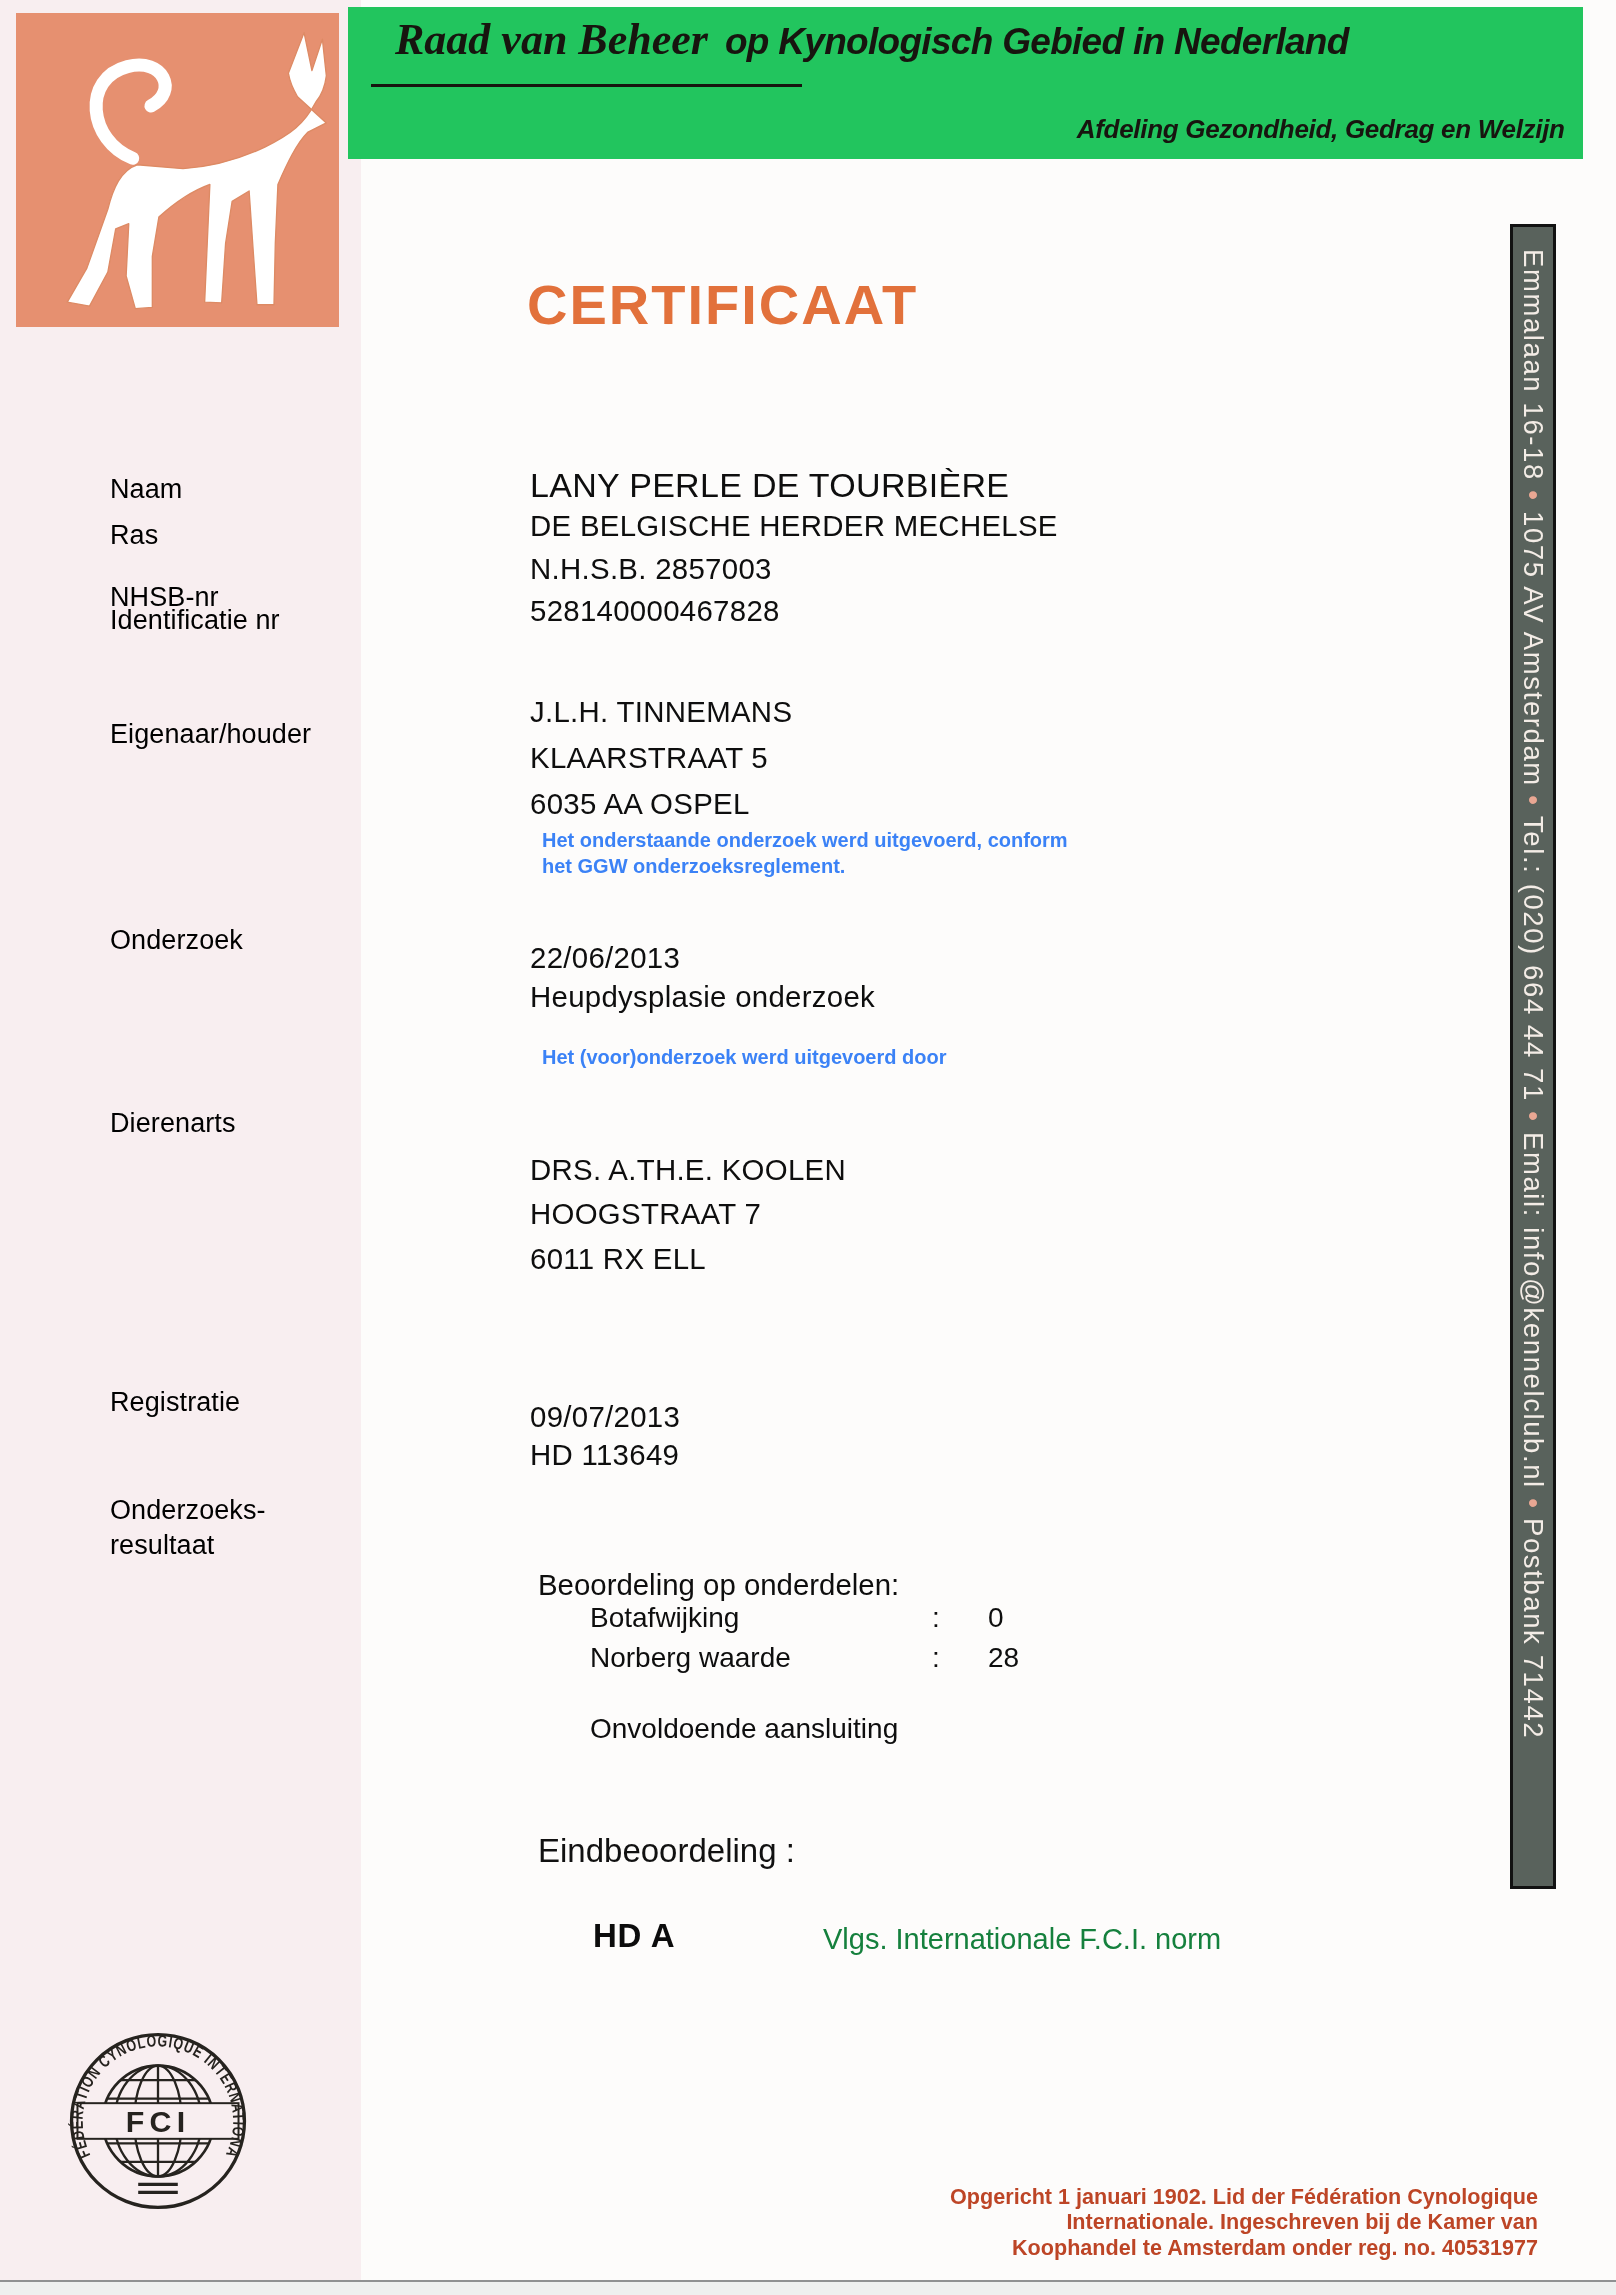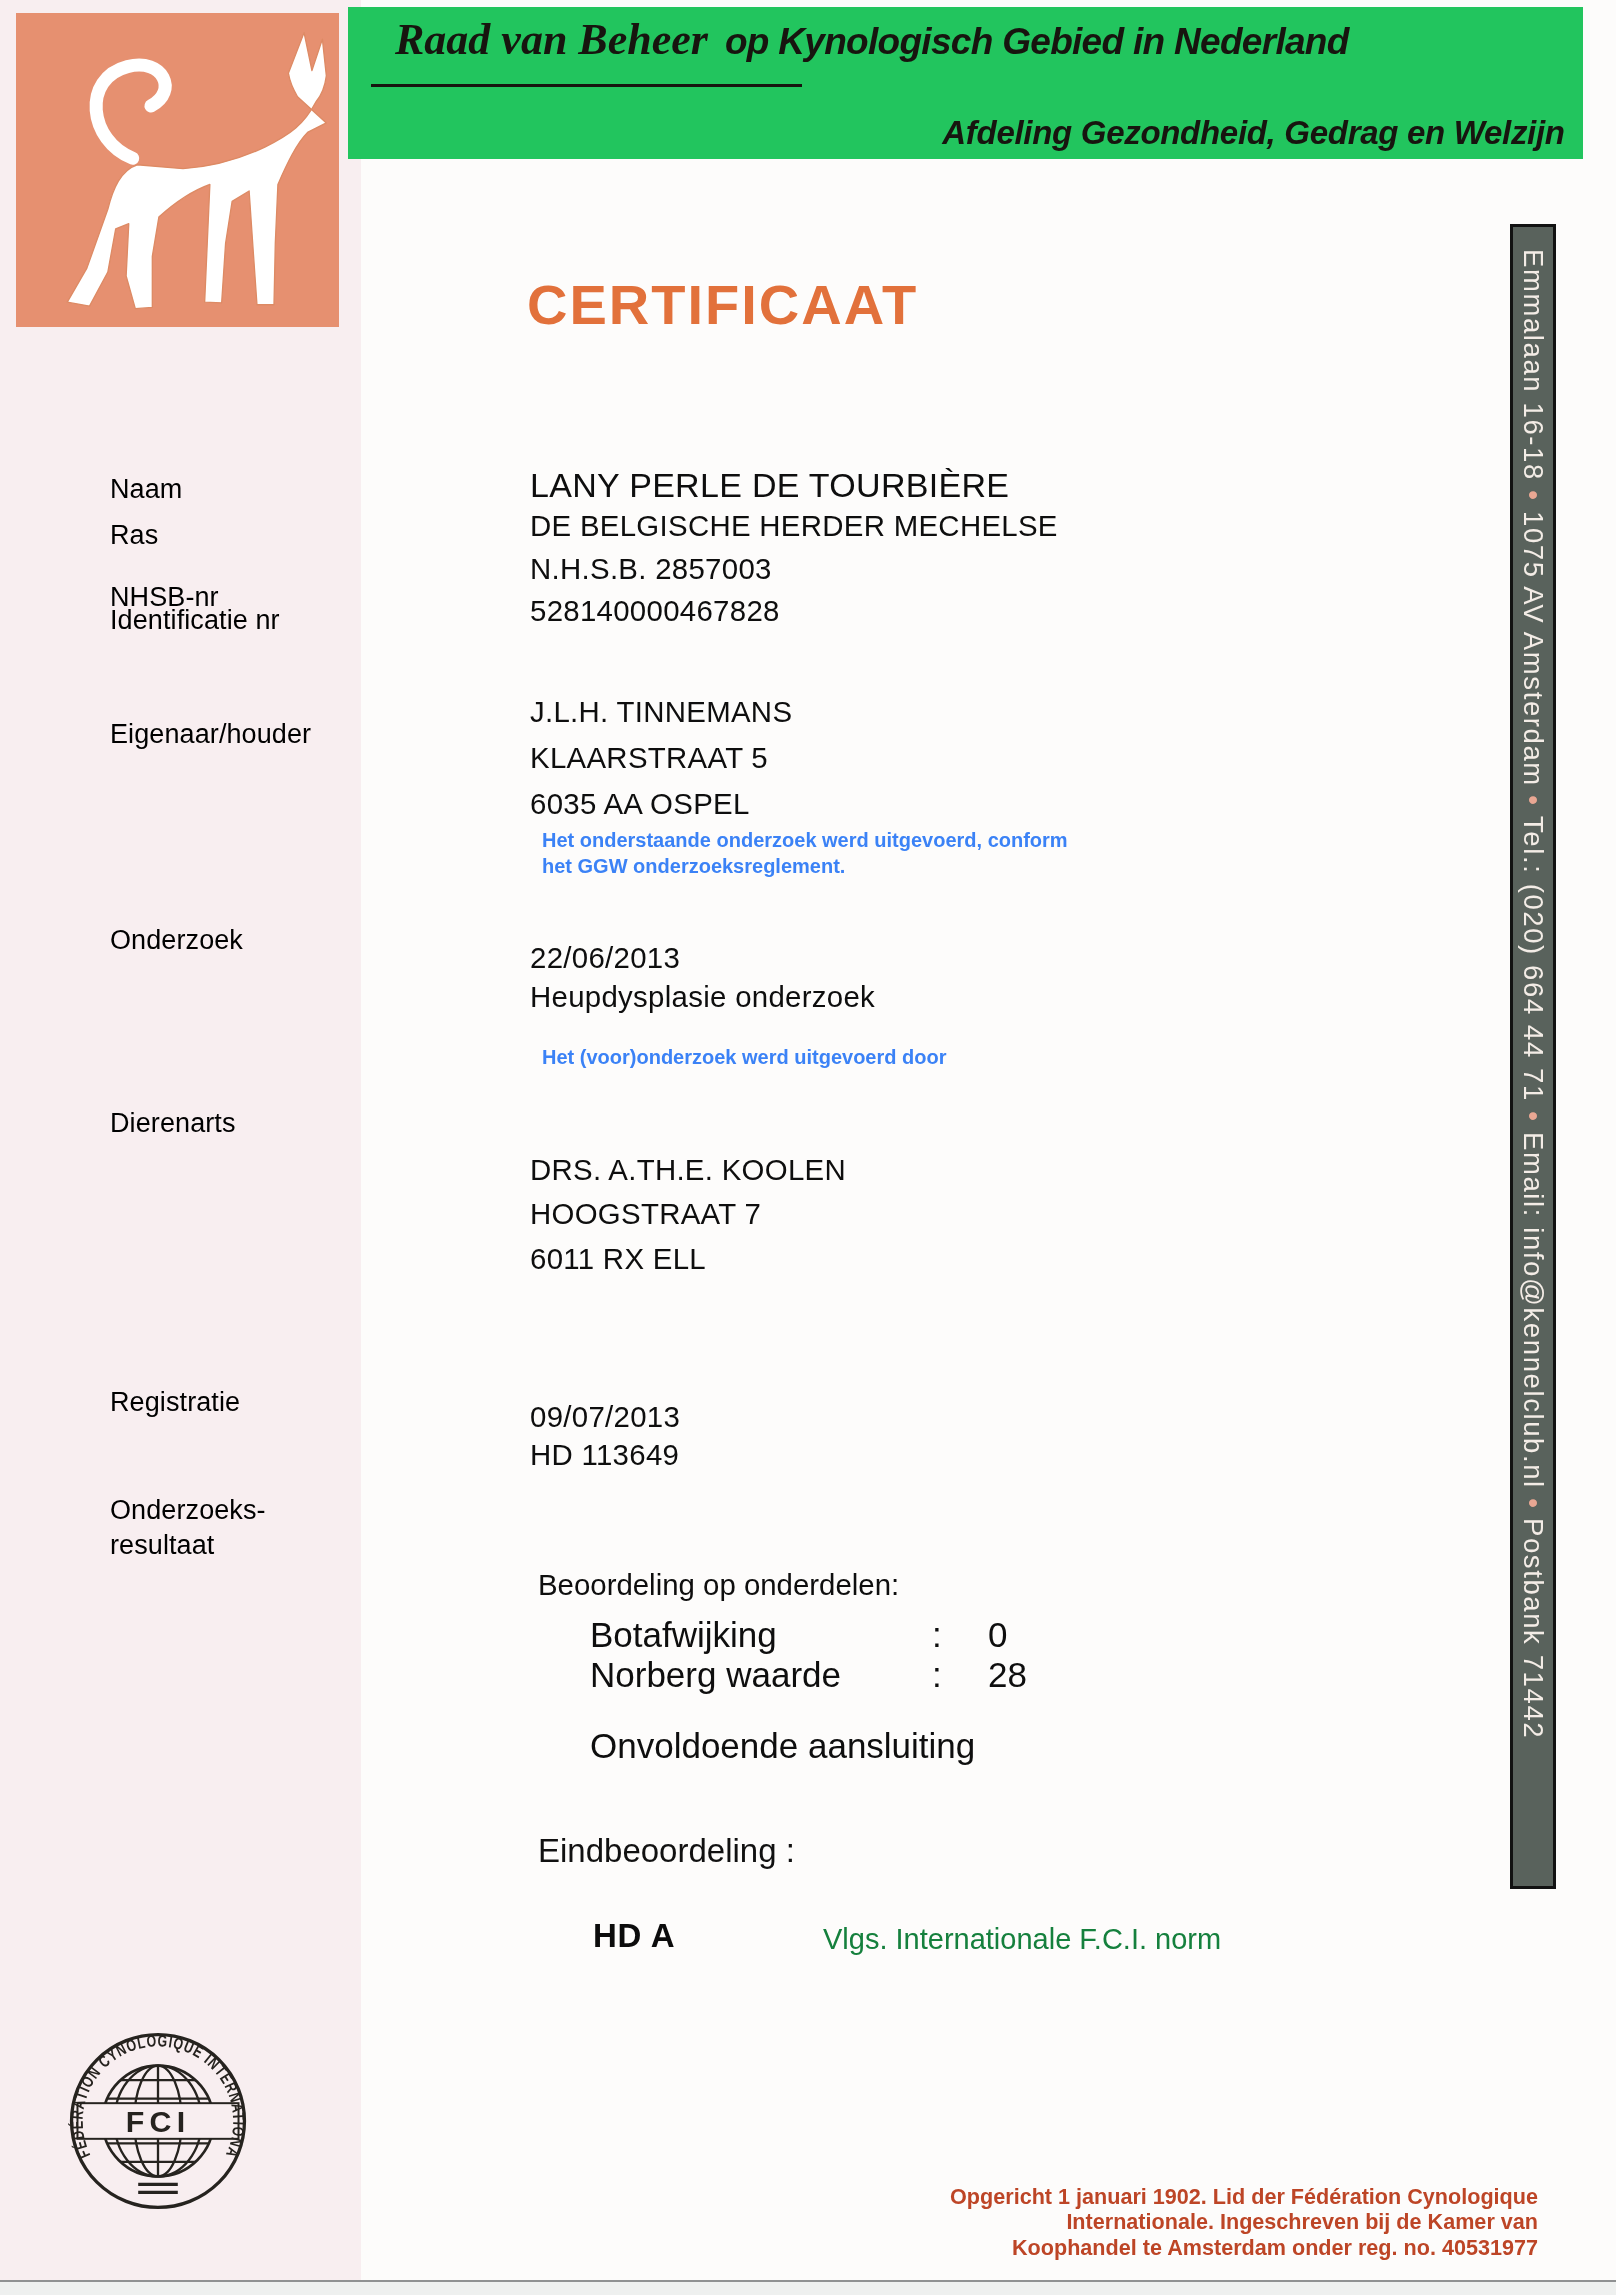--- a/index.html
+++ b/index.html
@@ -9,31 +9,31 @@
   }
   .pink-col{position:absolute;left:0;top:0;width:361px;height:2280px;background:#f8eef0;}
   .dog-box{position:absolute;left:16.4px;top:13px;width:323px;height:314px;background:#e69070;}
   .dog-box svg{display:block;width:100%;height:100%;}
 
   .header-band{position:absolute;left:348px;top:6.5px;width:1235px;height:152px;background:#22c55e;}
   .title-row{position:absolute;left:47px;top:7.9px;white-space:nowrap;}
   .brand{font-family:"Liberation Serif", serif;font-style:italic;font-weight:700;font-size:44px;color:#17150f;}
   .title-rest{font-style:italic;font-weight:700;font-size:37px;color:#17150f;margin-left:17px;letter-spacing:-0.7px;}
   .brand-underline{position:absolute;left:23px;top:77px;width:431px;height:3.3px;background:#17150f;}
-  .subtitle{position:absolute;right:18.3px;top:107px;font-style:italic;font-weight:700;font-size:33px;color:#17150f;letter-spacing:-0.3px;}
+  .subtitle{position:absolute;right:18.3px;top:107px;font-style:italic;font-weight:700;font-size:26px;color:#17150f;letter-spacing:-0.3px;}
 
   .cert-title{position:absolute;left:527px;top:272px;font-weight:700;font-size:56px;letter-spacing:2px;color:#e2713b;}
 
   .flabel{position:absolute;left:110px;font-size:27px;color:#000000;letter-spacing:0.1px;line-height:1.28;}
   .val{position:absolute;left:530px;font-size:29.4px;color:#0e0e0e;letter-spacing:0.3px;white-space:nowrap;}
   .val.big{font-size:34px;}
   .rednote{position:absolute;left:542px;font-size:20px;font-weight:700;color:#3b82f6;line-height:1.3;white-space:nowrap;}
 
   .res-heading{position:absolute;left:538px;font-size:29.4px;color:#0e0e0e;}
-  .res-row{position:absolute;left:590px;display:flex;font-size:35px;color:#0e0e0e;margin-top:13px;}
+  .res-row{position:absolute;left:590px;display:flex;font-size:28px;color:#0e0e0e;}
   .res-label{width:342px;}
   .res-sep{width:56px;}
   .final-label{position:absolute;left:538px;top:1832px;font-size:33px;color:#111;}
   .final-grade{position:absolute;left:593px;top:1917px;font-size:33px;font-weight:700;color:#0c0c0c;letter-spacing:0.7px;}
   .final-norm{position:absolute;left:823px;top:1923px;font-size:29px;color:#15803d;}
 
   .sidebar{position:absolute;left:1510px;top:224px;width:46px;height:1665px;background:#59625c;
     border:3.9px solid #121212;box-sizing:border-box;}
   .sidebar-text{writing-mode:vertical-rl;height:100%;width:100%;box-sizing:border-box;
     padding-top:22px;color:#f3ece6;font-size:27.5px;letter-spacing:1.6px;white-space:nowrap;

